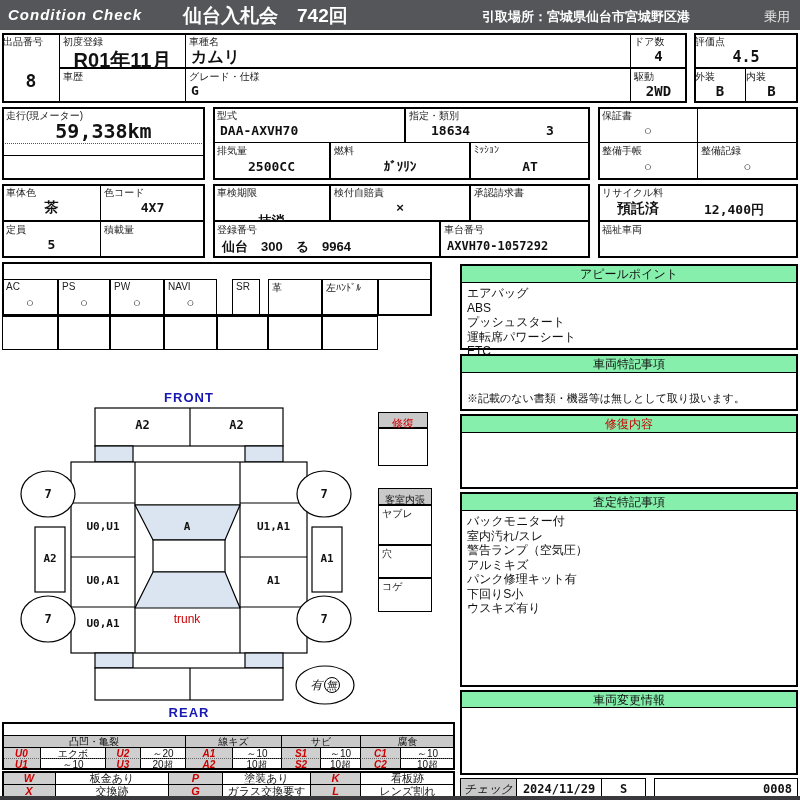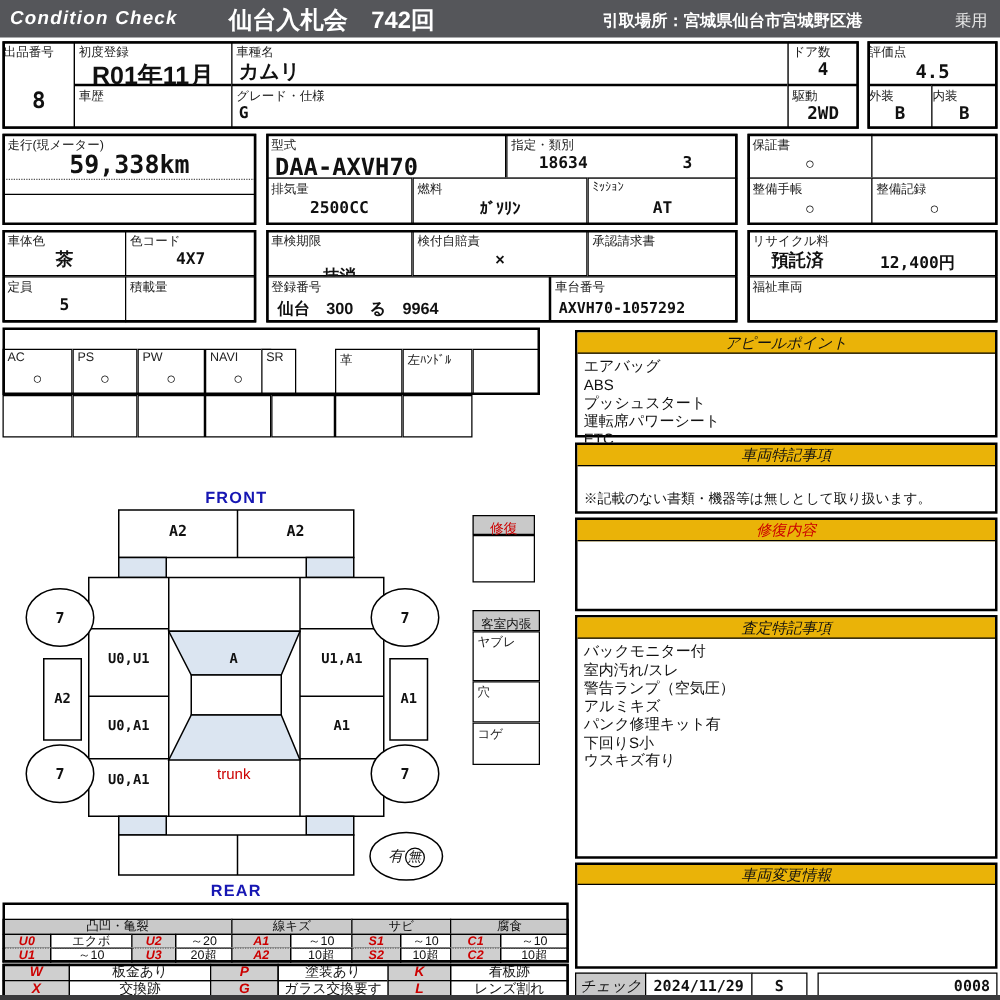--- a/index.html
+++ b/index.html
@@ -13,22 +13,22 @@
   .rim  { position:absolute; border:2px solid #000; pointer-events:none; }
   .lb { position:absolute; top:1px; left:3px; font-size:10px; white-space:nowrap; color:#222; }
   .lbc { position:absolute; top:1px; left:0; right:0; text-align:left; font-size:10px; white-space:nowrap; color:#222; }
   .vc { position:absolute; left:0; right:0; text-align:center; font-weight:bold; white-space:nowrap; }
   .vl { position:absolute; white-space:nowrap; font-weight:bold; }
   .mono { font-family:"DejaVu Sans Mono", monospace; }
   .gray { background:#c9c9c9; }
   .red { color:#cc0000; }
   .blue { color:#1717b3; }
   .panel { position:absolute; border:2px solid #000; background:#fff; }
-  .panel-h { position:absolute; left:0; right:0; top:0; height:17px; background:#eab308;
-             border-bottom:1px solid #000; text-align:center; font-size:12px; line-height:16px;font-style:italic; }
+  .panel-h { position:absolute; left:0; right:0; top:0; height:17px; background:#86efac;
+             border-bottom:1px solid #000; text-align:center; font-size:12px; line-height:16px; }
   .lines { position:absolute; left:5px; top:20px; right:4px; font-size:12px; line-height:14.5px; }
   .dotline { position:absolute; border-top:1px dotted #555; }
   .lgc { position:absolute; border:1px solid #000; font-size:10px; text-align:center; overflow:hidden; white-space:nowrap; }
   .lgcode { background:#cfcfcf; color:#cc0000; font-weight:bold; font-style:italic; }
   svg line, svg rect, svg polygon, svg ellipse { stroke:#000; stroke-width:1.2; }
 </style>
 </head>
 <body>
 
 <div id="sheet">
@@ -87,21 +87,21 @@
   <div class="cell" style="left:2px;top:107px;width:203px;height:73px;">
     <span class="lb">走行(現メーター)</span>
     <div class="vc mono" style="top:11px;font-size:20px;">59,338km</div>
     <div class="dotline" style="left:0;top:35px;width:100%;"></div>
     <div class="abs" style="left:0;top:47px;width:100%;border-top:1px solid #000;"></div>
   </div>
   <div class="rim" style="left:2px;top:107px;width:203px;height:73px;"></div>
 
   <div class="cell" style="left:213px;top:107px;width:192px;height:36px;">
     <span class="lb">型式</span>
-    <div class="vl mono" style="left:6px;top:15px;font-size:19px;">DAA-AXVH70</div>
+    <div class="vl mono" style="left:6px;top:15px;font-size:13px;">DAA-AXVH70</div>
   </div>
   <div class="cell" style="left:405px;top:107px;width:185px;height:36px;">
     <span class="lb">指定・類別</span>
     <div class="vl mono" style="left:25px;top:15px;font-size:13px;">18634</div>
     <div class="vl mono" style="left:140px;top:15px;font-size:13px;">3</div>
   </div>
   <div class="cell" style="left:213px;top:142px;width:117px;height:38px;">
     <span class="lb">排気量</span>
     <div class="vc mono" style="top:16px;font-size:13px;">2500CC</div>
   </div>
@@ -190,21 +190,21 @@
     <div class="vc" style="top:15px;font-size:13px;">○</div>
   </div>
   <div class="cell" style="left:110px;top:279px;width:54px;height:37px;">
     <span class="lb">PW</span>
     <div class="vc" style="top:15px;font-size:13px;">○</div>
   </div>
   <div class="cell" style="left:164px;top:279px;width:53px;height:37px;">
     <span class="lb">NAVI</span>
     <div class="vc" style="top:15px;font-size:13px;">○</div>
   </div>
-  <div class="cell" style="left:209px;top:279px;width:28px;height:37px;">
+  <div class="cell" style="left:232px;top:279px;width:28px;height:37px;">
     <span class="lb">SR</span>
     <div class="vc" style="top:15px;font-size:13px;"></div>
   </div>
   <div class="cell" style="left:268px;top:279px;width:54px;height:37px;">
     <span class="lb">革</span>
     <div class="vc" style="top:15px;font-size:13px;"></div>
   </div>
   <div class="cell" style="left:322px;top:279px;width:56px;height:37px;">
     <span class="lb">左ﾊﾝﾄﾞﾙ</span>
     <div class="vc" style="top:15px;font-size:13px;"></div>

